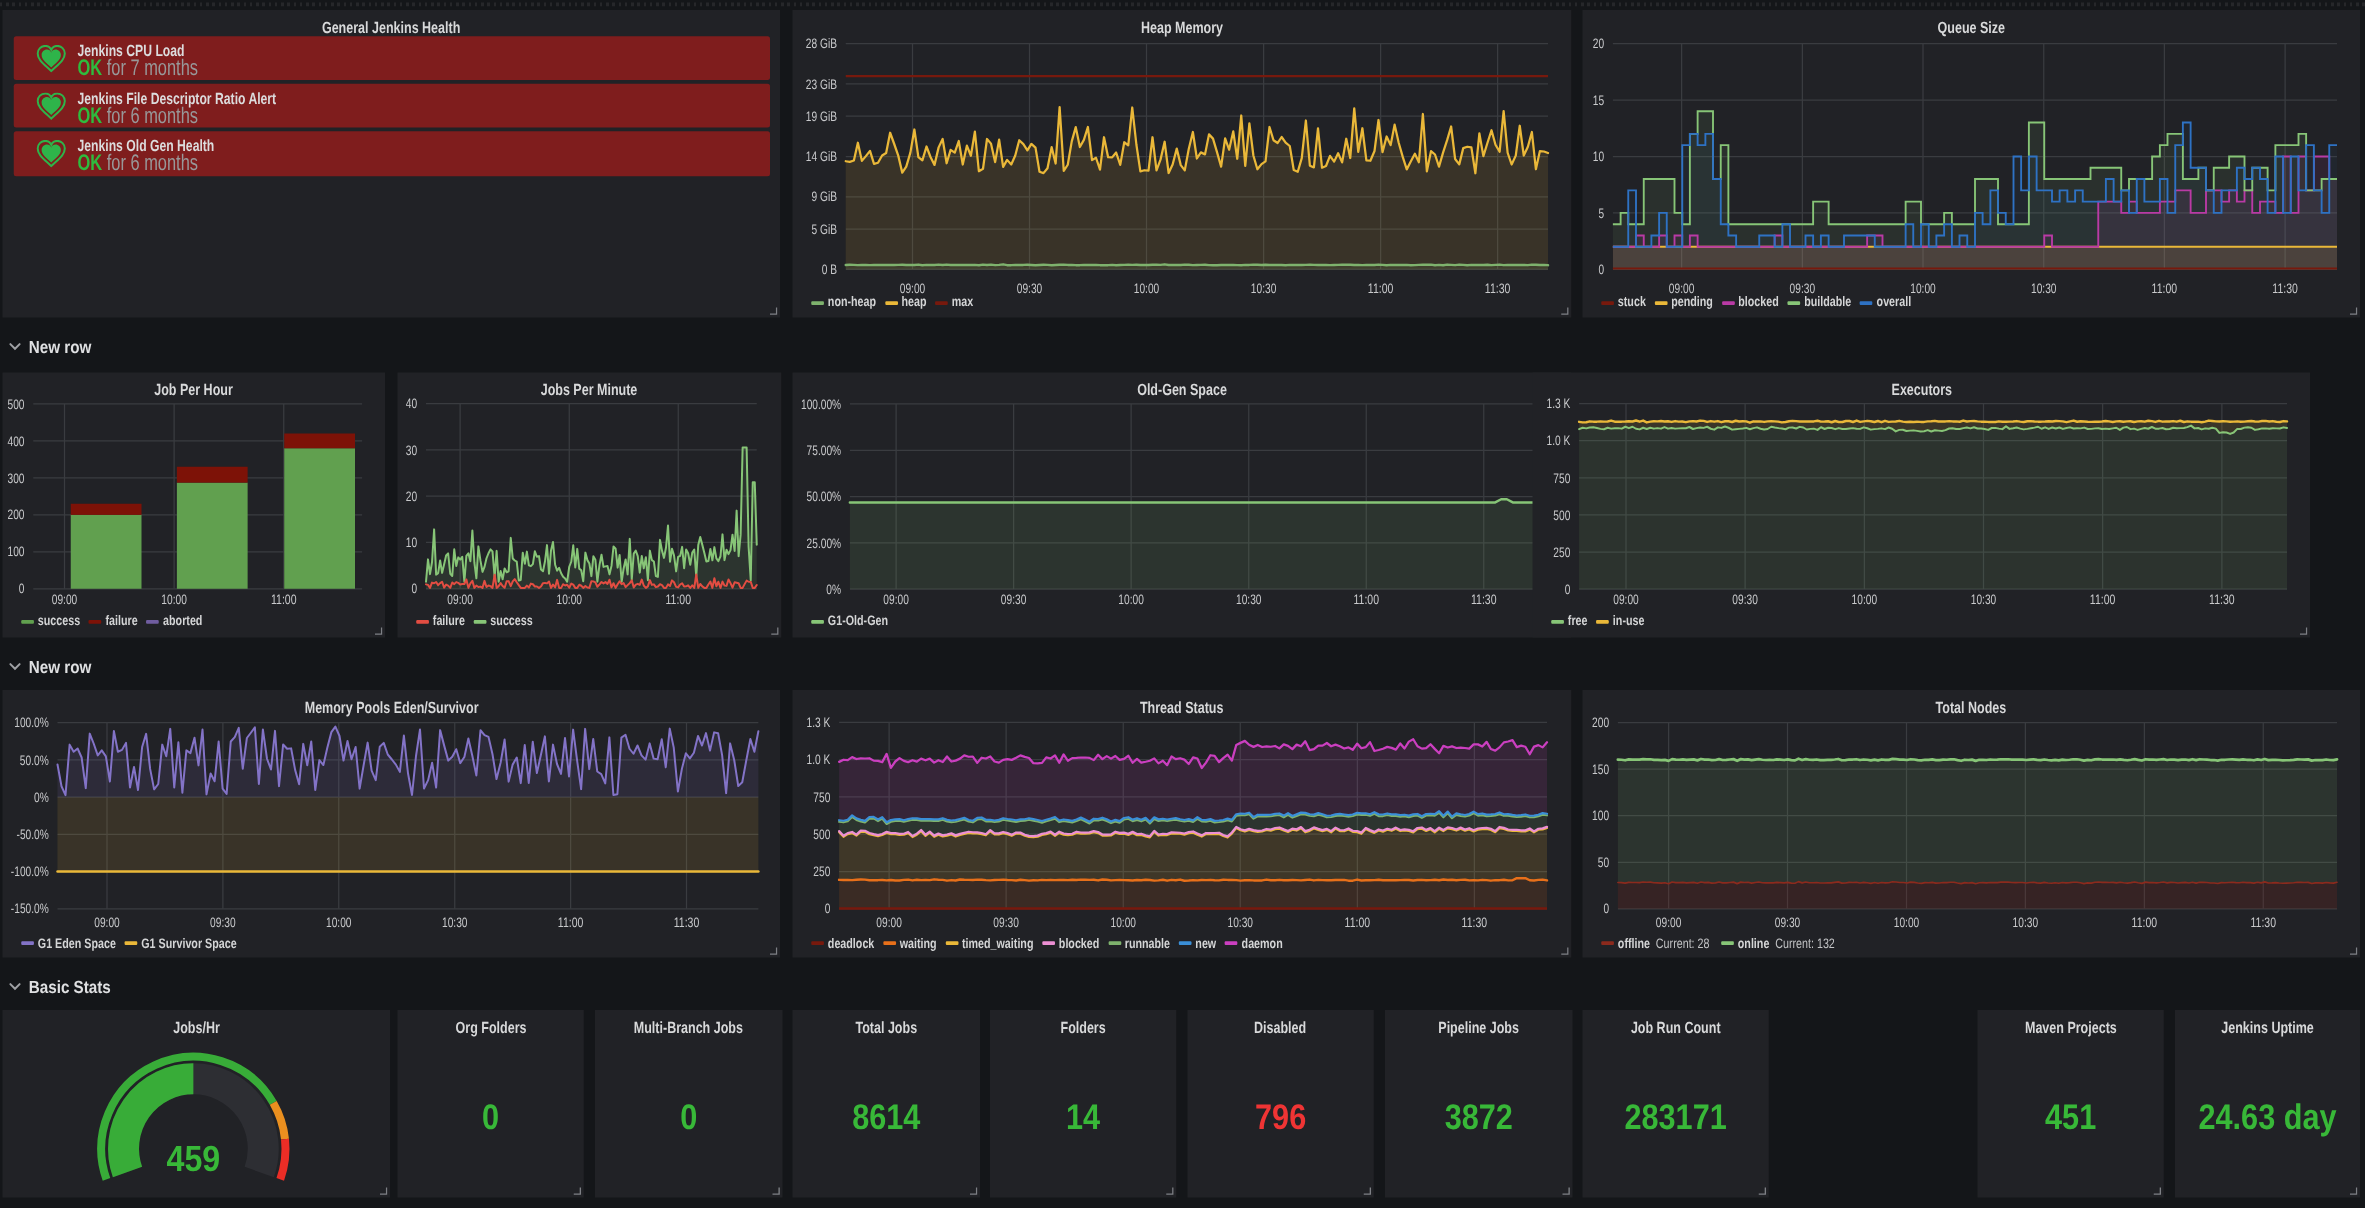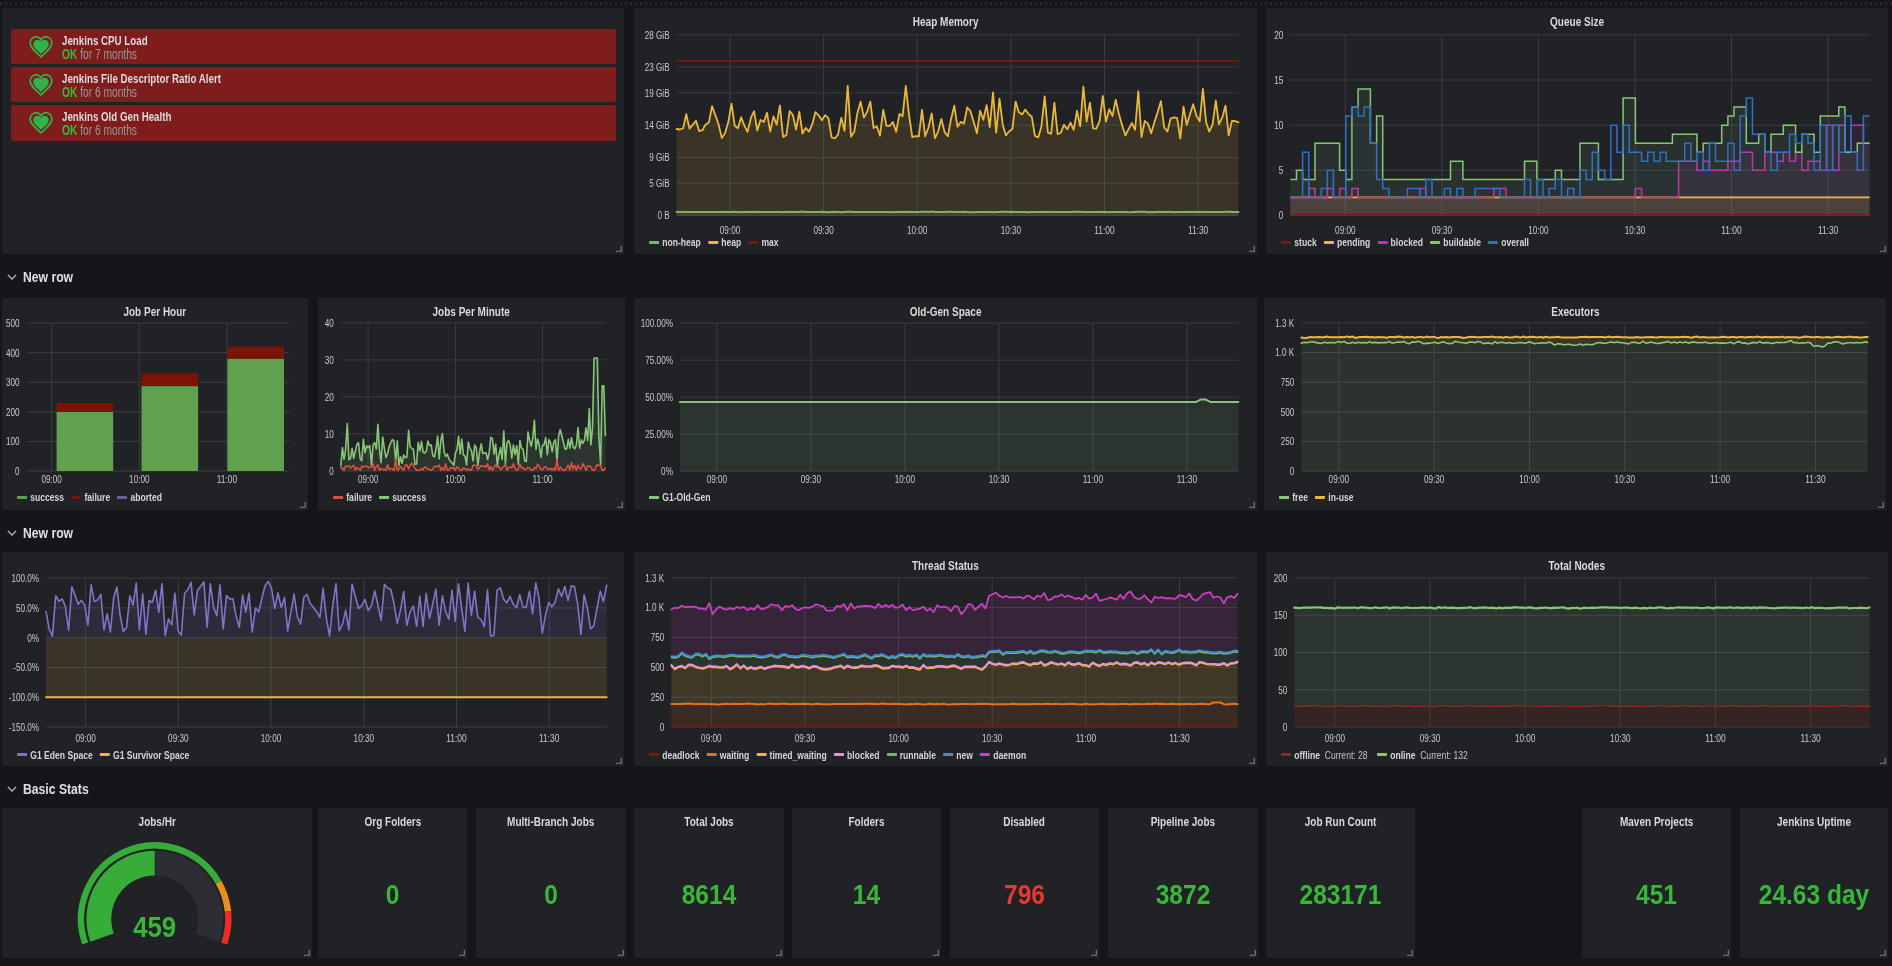--- a/index.html
+++ b/index.html
@@ -14,28 +14,29 @@
 .sw{flex:none;width:13px;height:3px;border-radius:1px;margin-right:4px}
 .lbl{margin-right:9px}
 .cur{margin-left:-3px;margin-right:12px;font-weight:400;color:#c2c3c5}
 .rowhead{position:absolute;left:7px;height:18px;display:flex;align-items:center;font-size:14px;font-weight:700;color:#dfe0e2}
 .rowhead span{display:inline-block;transform:scaleX(0.87);transform-origin:left center}
 .al-item{position:absolute;left:9px;right:8px;height:35.3px;background:#7f1d1d;border-radius:2px}
 .al-heart{position:absolute;left:18px;top:7px}
 .al-txt{position:absolute;left:51px;top:3.5px}
 .al-title{font-size:13px;font-weight:700;color:#dcdcdd;line-height:15px}
 .al-title span{display:inline-block;transform:scaleX(0.75);transform-origin:left center}
-.al-sub{font-size:14px;color:#989899;line-height:13px}
+.al-sub{font-size:18px;color:#989899;line-height:13px}
 .al-sub span{display:inline-block;transform:scaleX(0.73);transform-origin:left center}
 .al-sub b{color:#2ebc3e}
 .statval{position:absolute;left:0;right:0;top:70px;text-align:center;font-size:28.5px;font-weight:700;transform:scaleX(0.86)}
 </style></head><body>
 <div id="dash">
     <div class="dots"></div>
     <div class="panel" style="left:2px;top:7.5px;width:622px;height:246px">
+      <div class="ptitle" style="top:6px"><span>General Jenkins Health</span></div>
       <div class="al-item" style="top:21.5px">
         <div class="al-heart"><svg width="24" height="22" viewBox="0 0 32 30">
             <path d="M16 28.5 C8.5 21.2 1.2 16.3 1.2 9.3 C1.2 4.7 4.9 1 9.5 1 C12.4 1 15 2.8 16 5.4 C17 2.8 19.6 1 22.5 1 C27.1 1 30.8 4.7 30.8 9.3 C30.8 16.3 23.5 21.2 16 28.5 Z" fill="none" stroke="#2eb44a" stroke-width="2.2"></path>
             <path d="M16 28.5 C8.5 21.2 1.2 16.3 1.2 9.3 C1.2 4.7 4.9 1 9.5 1 C12.4 1 15 2.8 16 5.4 C17 2.8 19.6 1 22.5 1 C27.1 1 30.8 4.7 30.8 9.3 C30.8 16.3 23.5 21.2 16 28.5 Z" fill="#2eb44a" transform="translate(4.64,4.28) scale(0.71)"></path>
           </svg></div>
         <div class="al-txt">
           <div class="al-title"><span>Jenkins CPU Load</span></div>
           <div class="al-sub"><span><b>OK</b> for 7 months</span></div>
         </div>
       </div>
@@ -281,21 +282,21 @@
         <polyline points="45.9,103.9 50.6,103.9 55.3,103.9 60,103.9 64.7,103.9 69.4,103.9 74.1,103.9 78.8,103.9 83.4,103.9 88.1,103.9 92.8,103.9 97.5,103.9 102.2,103.9 106.9,103.9 111.6,103.9 116.3,103.9 121,103.9 125.7,103.9 130.4,103.9 135.1,103.9 139.8,103.9 144.5,103.9 149.2,103.9 153.8,103.9 158.5,103.9 163.2,103.9 167.9,103.9 172.6,103.9 177.3,103.9 182,103.9 186.7,103.9 191.4,103.9 196.1,103.9 200.8,103.9 205.5,103.9 210.2,103.9 214.9,103.9 219.6,103.9 224.2,103.9 228.9,103.9 233.6,103.9 238.3,103.9 243,103.9 247.7,103.9 252.4,103.9 257.1,103.9 261.8,103.9 266.5,103.9 271.2,103.9 275.9,103.9 280.6,103.9 285.3,103.9 290,103.9 294.6,103.9 299.3,103.9 304,103.9 308.7,103.9 313.4,103.9 318.1,103.9 322.8,103.9 327.5,103.9 332.2,103.9 336.9,103.9 341.6,103.9 346.3,103.9 351,103.9 355.7,103.9 360.3,103.9 365,103.9 369.7,103.9 374.4,103.9 379.1,103.9 383.8,103.9 388.5,103.9 393.2,103.9 397.9,103.9 402.6,103.9 407.3,103.9 412,103.9 416.7,103.9 421.4,103.9 426.1,103.9 430.7,103.9 435.4,103.9 440.1,103.9 444.8,103.9 449.5,103.9 454.2,103.9 458.9,103.9 463.6,103.9 468.3,103.9 473,103.9 477.7,103.9 482.4,103.9 487.1,103.9 491.8,103.9 496.5,103.9 501.1,103.9 505.8,103.9 510.5,103.9 515.2,103.9 519.9,103.9 524.6,103.9 529.3,103.9 534,103.9 538.7,103.9 543.4,103.9 548.1,103.9 552.8,103.9 557.5,103.9 562.2,103.9 566.9,101.4 571.5,101.4 576.2,103.9 580.9,103.9 585.6,103.9 590.3,103.9 595,103.9 599.7,103.9 604.4,103.9" fill="none" stroke="#87c577" stroke-width="2" stroke-linejoin="round" stroke-linecap="round"></polyline>
       </svg>
       <div class="legend" style="left:15px;top:193.5px">
         <span class="sw" style="background:#87c577"></span>
         <span class="lbl">G1-Old-Gen</span>
       </div>
       <svg class="rz" width="7" height="7" viewBox="0 0 7 7">
         <path d="M6.3 1v5.3H1" stroke="#7e8085" stroke-width="1.1" fill="none"></path>
       </svg>
     </div>
-    <div class="panel" style="left:1264px;top:297.5px;width:622px;height:212px">
+    <div class="panel" style="left:1226px;top:297.5px;width:622px;height:212px">
       <div class="ptitle" style="top:6px"><span>Executors</span></div>
       <svg class="chart" width="622" height="212" viewBox="0 0 622 212">
         <line x1="37.3" y1="173.3" x2="603.6" y2="173.3" stroke="#3a3c40" stroke-width="1"></line>
         <line x1="37.3" y1="143.6" x2="603.6" y2="143.6" stroke="#3a3c40" stroke-width="1"></line>
         <line x1="37.3" y1="113.9" x2="603.6" y2="113.9" stroke="#3a3c40" stroke-width="1"></line>
         <line x1="37.3" y1="84.2" x2="603.6" y2="84.2" stroke="#3a3c40" stroke-width="1"></line>
         <line x1="37.3" y1="54.5" x2="603.6" y2="54.5" stroke="#3a3c40" stroke-width="1"></line>
         <line x1="37.3" y1="24.8" x2="603.6" y2="24.8" stroke="#3a3c40" stroke-width="1"></line>
         <line x1="74.8" y1="24.8" x2="74.8" y2="173.3" stroke="#3a3c40" stroke-width="1"></line>
         <line x1="170.1" y1="24.8" x2="170.1" y2="173.3" stroke="#3a3c40" stroke-width="1"></line>
@@ -324,20 +325,21 @@
         <span class="sw" style="background:#87c577"></span>
         <span class="lbl">free</span>
         <span class="sw" style="background:#eab839"></span>
         <span class="lbl">in-use</span>
       </div>
       <svg class="rz" width="7" height="7" viewBox="0 0 7 7">
         <path d="M6.3 1v5.3H1" stroke="#7e8085" stroke-width="1.1" fill="none"></path>
       </svg>
     </div>
     <div class="panel" style="left:2px;top:551.5px;width:622px;height:214px">
+      <div class="ptitle" style="top:6px"><span>Memory Pools Eden/Survivor</span></div>
       <svg class="chart" width="622" height="214" viewBox="0 0 622 214">
         <line x1="44" y1="175" x2="604.7" y2="175" stroke="#3a3c40" stroke-width="1"></line>
         <line x1="44" y1="145.2" x2="604.7" y2="145.2" stroke="#3a3c40" stroke-width="1"></line>
         <line x1="44" y1="115.4" x2="604.7" y2="115.4" stroke="#3a3c40" stroke-width="1"></line>
         <line x1="44" y1="85.7" x2="604.7" y2="85.7" stroke="#3a3c40" stroke-width="1"></line>
         <line x1="44" y1="55.9" x2="604.7" y2="55.9" stroke="#3a3c40" stroke-width="1"></line>
         <line x1="44" y1="26.1" x2="604.7" y2="26.1" stroke="#3a3c40" stroke-width="1"></line>
         <line x1="83.6" y1="26.1" x2="83.6" y2="175" stroke="#3a3c40" stroke-width="1"></line>
         <line x1="176.3" y1="26.1" x2="176.3" y2="175" stroke="#3a3c40" stroke-width="1"></line>
         <line x1="269" y1="26.1" x2="269" y2="175" stroke="#3a3c40" stroke-width="1"></line>

